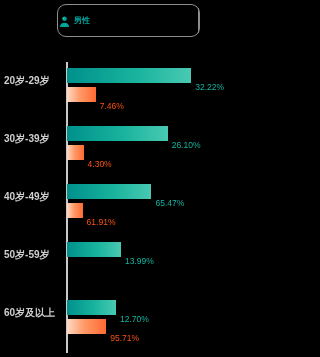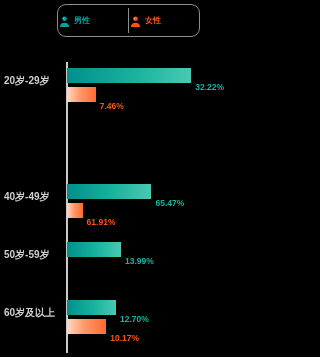--- a/index.html
+++ b/index.html
@@ -92,21 +92,21 @@
     flex:0 0 auto;
   }
   .bar.male{
     background:linear-gradient(90deg,#00908c 0%,#18b39d 55%,#49c9b2 100%);
   }
   .bar.female{
     background:linear-gradient(90deg,#ffd9c4 0%,#ff9866 45%,#ff6a33 100%);
   }
   .bar-value{
     font-size:8.5px;
-    font-weight:bold;
+    font-weight:normal;
     line-height:1;
     margin-left:4px;
     white-space:nowrap;
     margin-top:24px;
   }
   .bar-row.male   .bar-value{ color:#14b5a0; }
   .bar-row.female .bar-value{ color:#fc5312; }
 </style>
 </head>
 <body>
@@ -119,48 +119,49 @@
         <circle cx="12" cy="7" r="4.3" fill="#00a39a"></circle>
         <path d="M3.5 22c0-4.7 3.8-7.6 8.5-7.6s8.5 2.9 8.5 7.6z" fill="#00a39a"></path>
         <circle cx="10.3" cy="6.4" r="1.1" fill="#8ed94f"></circle>
       </svg>
     </span>
     <span class="legend-label">男性</span>
   </div>
 
   <div class="legend-divider"></div>
 
-  <div class="legend-item legend-female">
-    <span class="legend-icon">
-      <svg viewBox="0 0 24 24" width="13" height="13">
-        <circle cx="12" cy="7" r="4.3" fill="#fc5312"></circle>
-        <path d="M3.5 22c0-4.7 3.8-7.6 8.5-7.6s8.5 2.9 8.5 7.6z" fill="#fc5312"></path>
-        <circle cx="10.3" cy="6.4" r="1.1" fill="#ffb38a"></circle>
-      </svg>
-    </span>
-    <span class="legend-label">女性</span>
-  </div>
 
 </div>
 
 <div class="plot">
   <div class="axis-line"></div>
 
   <div class="group" style="top:2px;">
     <div class="group-label">20岁-29岁</div>
     <div class="bar-row male">
       <div class="bar male" style="width: 124.28px;"></div>
       <span class="bar-value">32.22%</span>
     </div>
     <div class="bar-row female">
       <div class="bar female" style="width: 28.77px;"></div>
       <span class="bar-value">7.46%</span>
     </div>
   </div>
 
+  <div class="group" style="top:60px;">
+    <div class="group-label">30岁-39岁</div>
+    <div class="bar-row male">
+      <div class="bar male" style="width: 100.67px;"></div>
+      <span class="bar-value">26.10%</span>
+    </div>
+    <div class="bar-row female">
+      <div class="bar female" style="width: 16.59px;"></div>
+      <span class="bar-value">4.30%</span>
+    </div>
+  </div>
 
   <div class="group" style="top:118px;">
     <div class="group-label">40岁-49岁</div>
     <div class="bar-row male">
       <div class="bar male" style="width: 84.43px;"></div>
       <span class="bar-value">65.47%</span>
     </div>
     <div class="bar-row female">
       <div class="bar female" style="width: 15.62px;"></div>
       <span class="bar-value">61.91%</span>
@@ -176,17 +177,17 @@
   </div>
 
   <div class="group" style="top:234px;">
     <div class="group-label">60岁及以上</div>
     <div class="bar-row male">
       <div class="bar male" style="width: 48.99px;"></div>
       <span class="bar-value">12.70%</span>
     </div>
     <div class="bar-row female">
       <div class="bar female" style="width: 39.23px;"></div>
-      <span class="bar-value">10.17%</span>
+      <span class="bar-value">95.71%</span>
     </div>
   </div>
 
 </div>
 
 </body></html>

